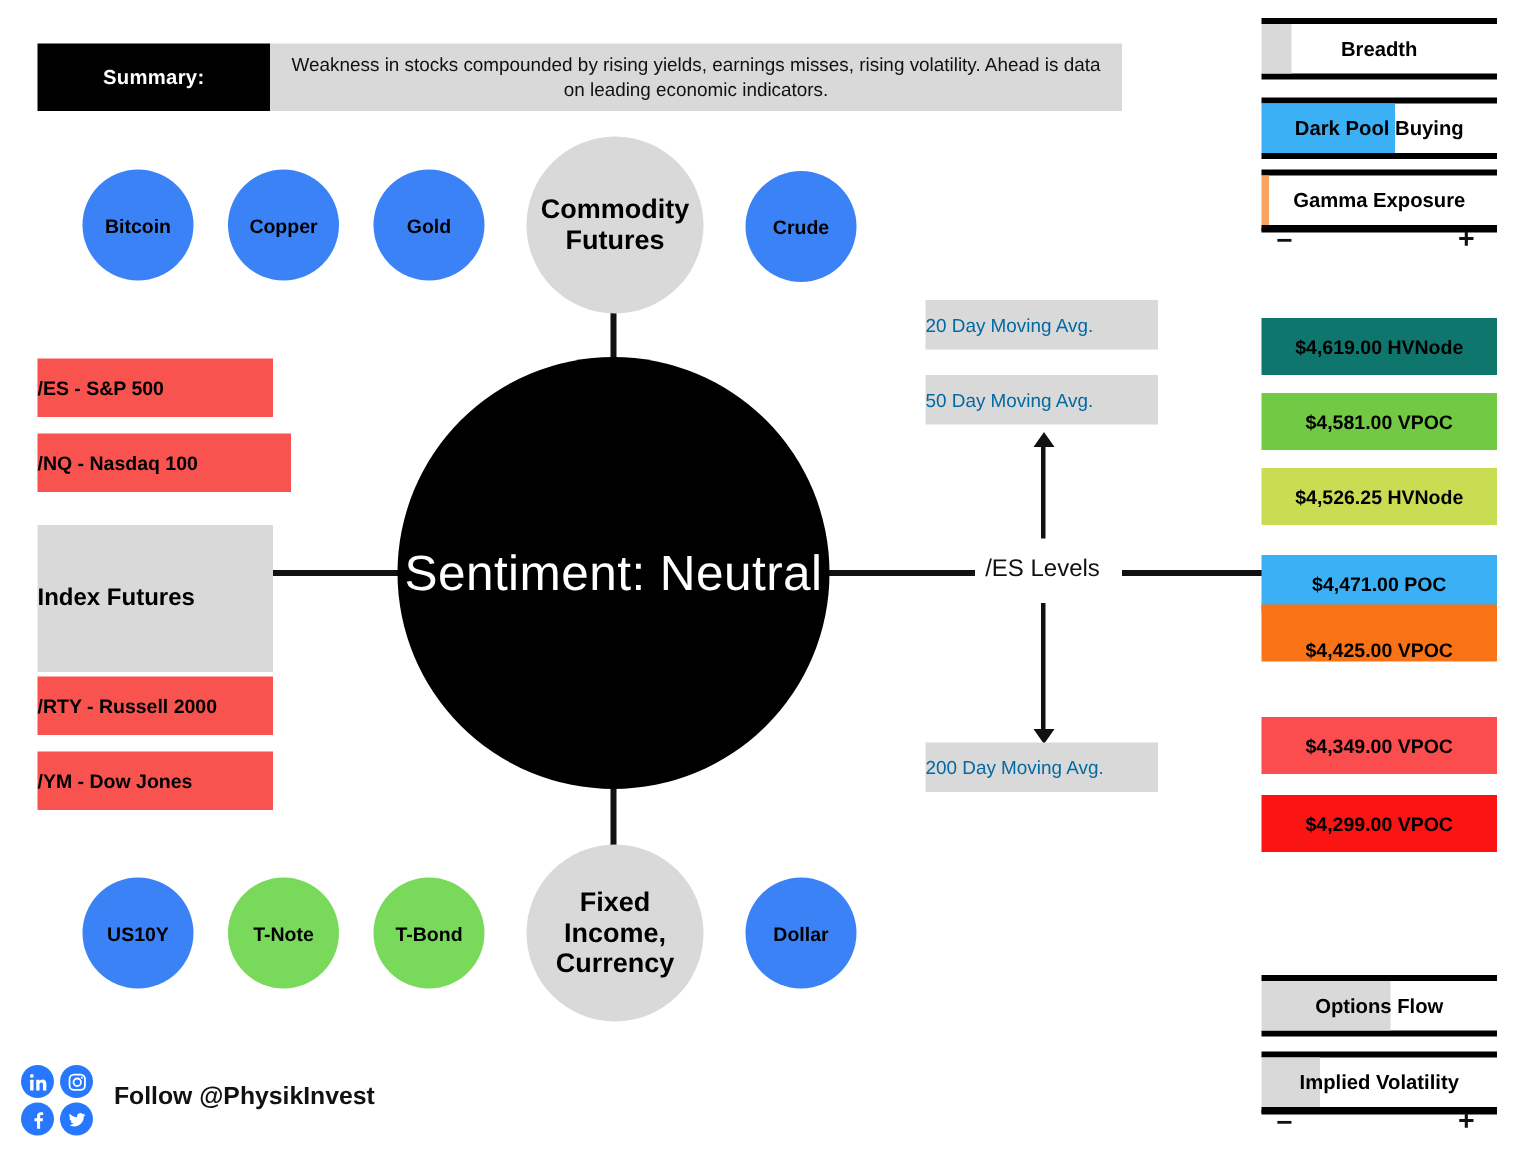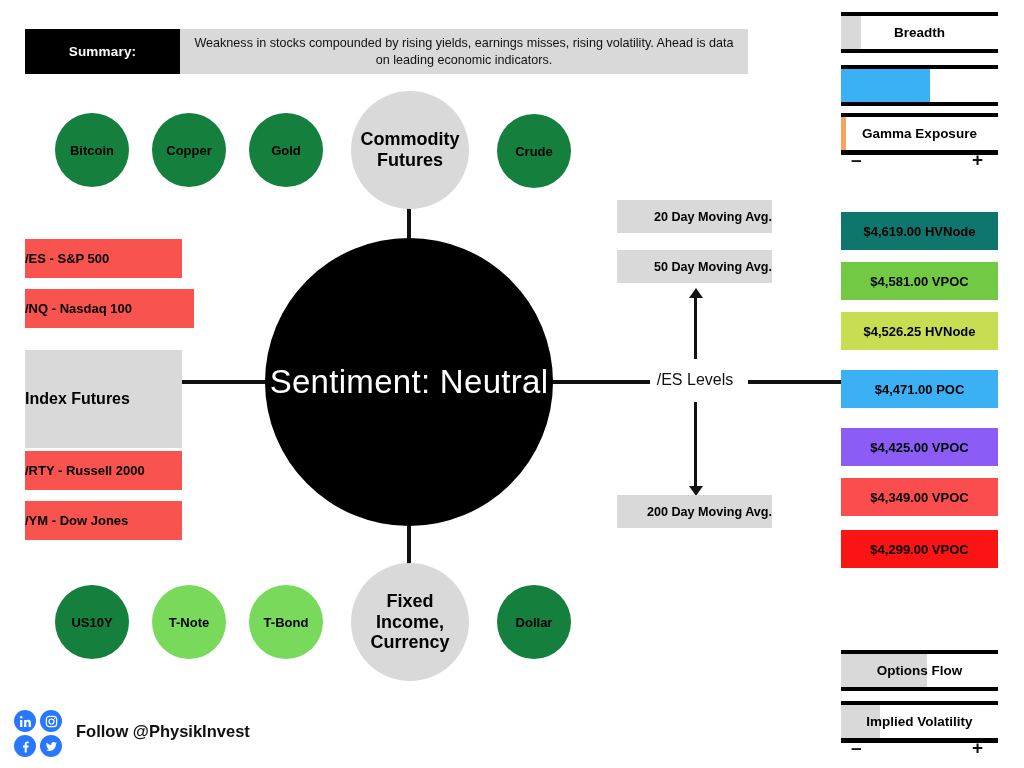--- a/index.html
+++ b/index.html
@@ -24,21 +24,21 @@
     display:flex;align-items:center;justify-content:center;text-align:center;
     font-size:12.6px;line-height:1.28;padding:0 10px;box-sizing:border-box;
   }
 
   
   .circle{
     position:absolute;border-radius:50%;
     display:flex;align-items:center;justify-content:center;
     text-align:center;color:#000;font-weight:bold;
   }
-  .c-red{background:#15803d;}
+  .c-red{background:#3b82f6;}
   .c-green{background:#78d95b;}
   .c-gray{background:#d9d9d9;}
   .c-small{width:74px;height:74px;font-size:13px;}
   .c-hub{width:118px;height:118px;font-size:18px;line-height:1.15;}
 
   
   .pill{
     position:absolute;display:flex;align-items:center;justify-content:flex-start;
     text-align:center;font-weight:bold;color:#000;font-size:13px;
   }
@@ -58,23 +58,23 @@
   .line-v{position:absolute;background:#111;width:4px;}
 
   
   .arrow-line{position:absolute;background:#111;width:3px;}
   .arrow-head{position:absolute;width:0;height:0;}
   .arrow-up{border-left:7px solid transparent;border-right:7px solid transparent;border-bottom:10px solid #111;}
   .arrow-down{border-left:7px solid transparent;border-right:7px solid transparent;border-top:10px solid #111;}
 
   
   .ma-box{
-    position:absolute;background:#d9d9d9;color:#000000;
-    display:flex;align-items:center;justify-content:flex-end;
-    font-size:12.6px;font-weight:bold;
+    position:absolute;background:#d9d9d9;color:#0369a1;
+    display:flex;align-items:center;justify-content:flex-start;
+    font-size:12.6px;font-weight:normal;
   }
   .es-label{
     position:absolute;font-size:16px;color:#111;
     display:flex;align-items:center;justify-content:center;white-space:nowrap;
   }
 
   
   .lvl{
     position:absolute;left:841px;width:157px;height:38px;
     display:flex;align-items:center;justify-content:center;
@@ -200,36 +200,37 @@
   </div>
   <div class="lvl" style="top:262px;background:#72c943;">
     <span>$4,581.00 VPOC</span>
   </div>
   <div class="lvl" style="top:312px;background:#c8dd52;">
     <span>$4,526.25 HVNode</span>
   </div>
   <div class="lvl" style="top:370px;background:#3bb0f5;text-align:right;">
     <span>$4,471.00 POC</span>
   </div>
-  <div class="lvl" style="top:428px;background:#8b5cf6;">
+  <div class="lvl" style="top:403px;background:#f97316;align-items:flex-end;">
     <span>$4,425.00 VPOC</span>
   </div>
   <div class="lvl" style="top:478px;background:#fb4d4d;">
     <span>$4,349.00 VPOC</span>
   </div>
   <div class="lvl" style="top:530px;background:#fa1414;">
     <span>$4,299.00 VPOC</span>
   </div>
 
   <div class="gauge" style="top:12px;">
     <div class="gauge-fill" style="width:13%;background:#d9d9d9;"></div>
     <div class="gauge-label">Breadth</div>
   </div>
   <div class="gauge" style="top:65px;">
     <div class="gauge-fill" style="width:57%;background:#3bb0f5;"></div>
+    <div class="gauge-label">Dark Pool Buying</div>
   </div>
   <div class="gauge" style="top:113px;">
     <div class="gauge-fill" style="width:3%;background:#f7a463;"></div>
     <div class="gauge-label">Gamma Exposure</div>
   </div>
   <div class="scale-rule" style="top:152px;"></div>
   <div class="scale-minus" style="left:851px;top:150px;">–</div>
   <div class="scale-plus" style="left:972px;top:150px;">+</div>
 
   <div class="gauge" style="top:650px;">

